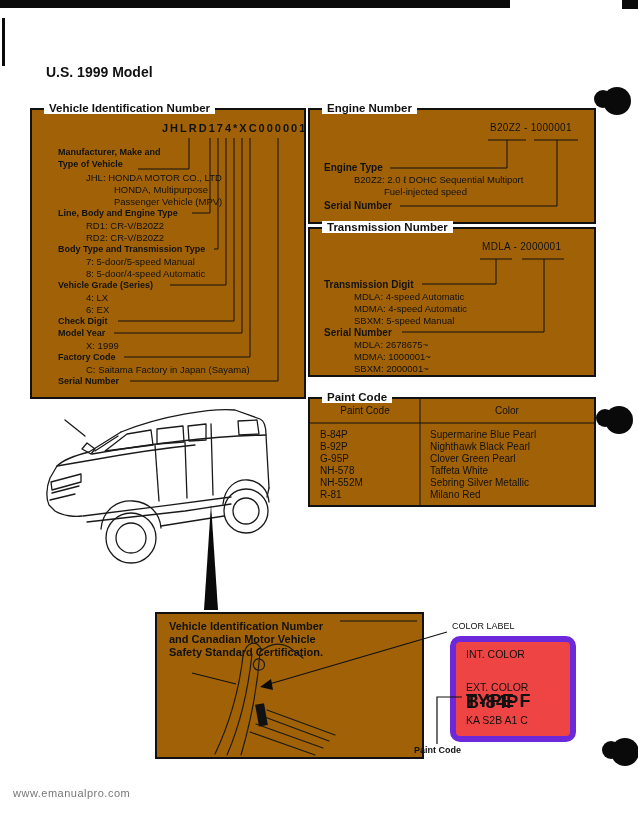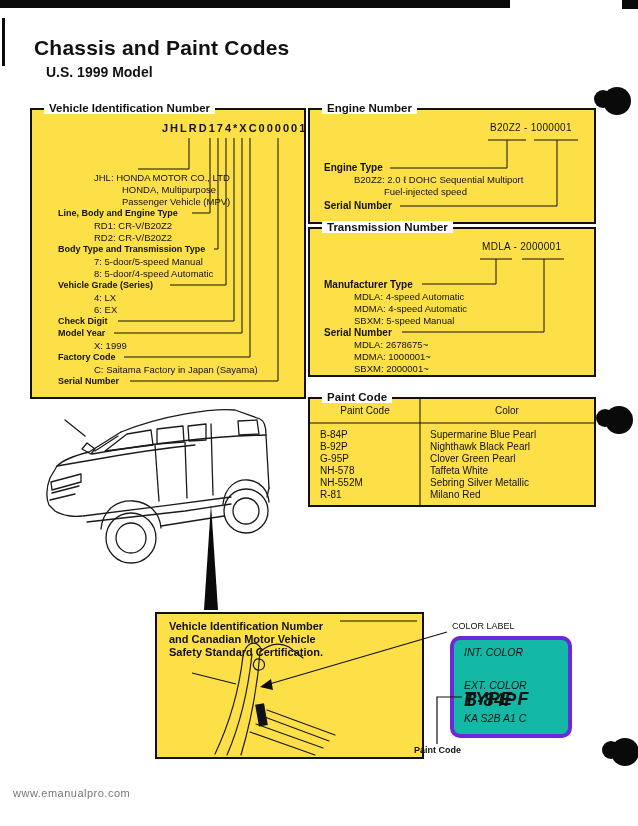--- a/index.html
+++ b/index.html
@@ -13,59 +13,58 @@
   }
   .abs{position:absolute;}
   
   .scan-top{left:0;top:0;width:510px;height:8px;background:#0a0a0a;}
   .scan-top-right{left:622px;top:0;width:16px;height:9px;background:#0a0a0a;}
   .scan-left-line{left:2px;top:18px;width:3px;height:48px;background:#0a0a0a;}
   
   .page-title{left:34px;top:36px;font-size:21px;font-weight:bold;letter-spacing:.2px;white-space:nowrap;}
   .page-subtitle{left:46px;top:64px;font-size:14px;font-weight:bold;white-space:nowrap;}
   
-  .bx{position:absolute;border:2px solid #111;background:#fde047;}
+  .bx{position:absolute;border:2px solid #111;background:#a16207;}
   .box-title{position:absolute;top:-8px;left:12px;background:#fff;padding:0 5px;
     font-weight:bold;font-size:11.5px;white-space:nowrap;}
   .lines{position:absolute;left:0;top:0;pointer-events:none;}
   
   .vin-code{left:130px;top:12px;font-size:11px;font-weight:bold;letter-spacing:2px;white-space:nowrap;}
   .lb{font-weight:bold;font-size:9px;white-space:nowrap;}
   .lbm{font-weight:bold;font-size:9px;white-space:pre-line;line-height:12px;}
-  .vl{font-size:9.5px;white-space:nowrap;margin-left:8px;}
+  .vl{font-size:9.5px;white-space:nowrap;}
   
   .code{font-size:10px;white-space:nowrap;letter-spacing:.3px;}
   .lb2{font-weight:bold;font-size:10px;white-space:nowrap;}
   .vl2{font-size:9.5px;white-space:nowrap;}
   
   .th{font-size:10px;white-space:nowrap;}
   .td{font-size:10px;white-space:nowrap;}
   
   .cert-title{left:12px;top:6px;font-size:11px;font-weight:bold;line-height:13px;white-space:pre-line;}
   
   .cl-caption{left:452px;top:621px;font-size:9px;font-weight:normal;white-space:nowrap;}
-  .cl-box{position:absolute;left:450px;top:636px;width:114px;height:94px;border:4px solid #6d28d9;border-radius:10px;background:#14b8a6;font-style:italic;}
+  .cl-box{position:absolute;left:450px;top:636px;width:114px;height:94px;border:6px solid #6d28d9;border-radius:10px;background:#ef4444;}
   .cl-s{font-size:10.5px;white-space:nowrap;}
   .cl-b{font-size:18px;font-weight:bold;white-space:nowrap;letter-spacing:.3px;}
   .pc-label{left:414px;top:745px;font-size:9px;font-weight:bold;white-space:nowrap;}
   
   .watermark{left:13px;top:787px;font-size:11px;color:#777;letter-spacing:.5px;white-space:nowrap;}
   .page-num{left:26px;top:792px;font-size:21px;font-weight:bold;white-space:nowrap;margin-top:41px;}
   svg{display:block;}
 </style>
 </head>
 <body>
 
 <div class="page">
 
   <div class="abs scan-top"></div>
   <div class="abs scan-top-right"></div>
   <div class="abs scan-left-line"></div>
 
-  <div class="abs page-title">Chassis and Paint Codes</div>
   <div class="abs page-subtitle">U.S. 1999 Model</div>
 
   <div class="bx" style="left:30px;top:108px;width:272px;height:287px;">
     <span class="box-title">Vehicle Identification Number</span>
     <span class="abs vin-code">JHLRD174*XC000001</span>
     <svg class="lines" width="272" height="287" viewBox="0 0 272 287">
       <g stroke="#111" stroke-width="1">
         <line x1="157" y1="28" x2="157" y2="59"></line>
           <line x1="106" y1="59" x2="157" y2="59"></line>
         <line x1="178" y1="28" x2="178" y2="103"></line>
@@ -77,20 +76,22 @@
         <line x1="202" y1="28" x2="202" y2="211"></line>
           <line x1="86" y1="211" x2="202" y2="211"></line>
         <line x1="210" y1="28" x2="210" y2="223"></line>
           <line x1="82" y1="223" x2="210" y2="223"></line>
         <line x1="218" y1="28" x2="218" y2="247"></line>
           <line x1="92" y1="247" x2="218" y2="247"></line>
         <line x1="246" y1="28" x2="246" y2="271"></line>
           <line x1="98" y1="271" x2="246" y2="271"></line>
       </g>
     </svg>
+    <span class="abs lbm" style="left:26px;top:36px;">Manufacturer, Make and
+Type of Vehicle</span>
     <span class="abs vl" style="left:54px;top:62px;">JHL: HONDA MOTOR CO., LTD</span>
     <span class="abs vl" style="left:82px;top:74px;">HONDA, Multipurpose</span>
     <span class="abs vl" style="left:82px;top:86px;">Passenger Vehicle (MPV)</span>
     <span class="abs lb" style="left:26px;top:98px;">Line, Body and Engine Type</span>
     <span class="abs vl" style="left:54px;top:110px;">RD1: CR-V/B20Z2</span>
     <span class="abs vl" style="left:54px;top:122px;">RD2: CR-V/B20Z2</span>
     <span class="abs lb" style="left:26px;top:134px;">Body Type and Transmission Type</span>
     <span class="abs vl" style="left:54px;top:146px;">7: 5-door/5-speed Manual</span>
     <span class="abs vl" style="left:54px;top:158px;">8: 5-door/4-speed Automatic</span>
     <span class="abs lb" style="left:26px;top:170px;">Vehicle Grade (Series)</span>
@@ -129,21 +130,21 @@
     <svg class="lines" width="284" height="146" viewBox="0 0 284 146">
       <g stroke="#111" stroke-width="1">
         <line x1="170" y1="30" x2="202" y2="30"></line>
           <line x1="186" y1="30" x2="186" y2="55"></line>
           <line x1="112" y1="55" x2="186" y2="55"></line>
         <line x1="212" y1="30" x2="254" y2="30"></line>
           <line x1="234" y1="30" x2="234" y2="103"></line>
           <line x1="92" y1="103" x2="234" y2="103"></line>
       </g>
     </svg>
-    <span class="abs lb2" style="left:14px;top:50px;">Manufacturer Type</span>
+    <span class="abs lb2" style="left:14px;top:50px;">Transmission Digit</span>
     <span class="abs vl2" style="left:44px;top:62px;">MDLA: 4-speed Automatic</span>
     <span class="abs vl2" style="left:44px;top:74px;">MDMA: 4-speed Automatic</span>
     <span class="abs vl2" style="left:44px;top:86px;">SBXM: 5-speed Manual</span>
     <span class="abs lb2" style="left:14px;top:98px;">Serial Number</span>
     <span class="abs vl2" style="left:44px;top:110px;">MDLA: 2678675~</span>
     <span class="abs vl2" style="left:44px;top:122px;">MDMA: 1000001~</span>
     <span class="abs vl2" style="left:44px;top:134px;">SBXM: 2000001~</span>
   </div>
 
   <div class="bx" style="left:308px;top:397px;width:284px;height:106px;">

